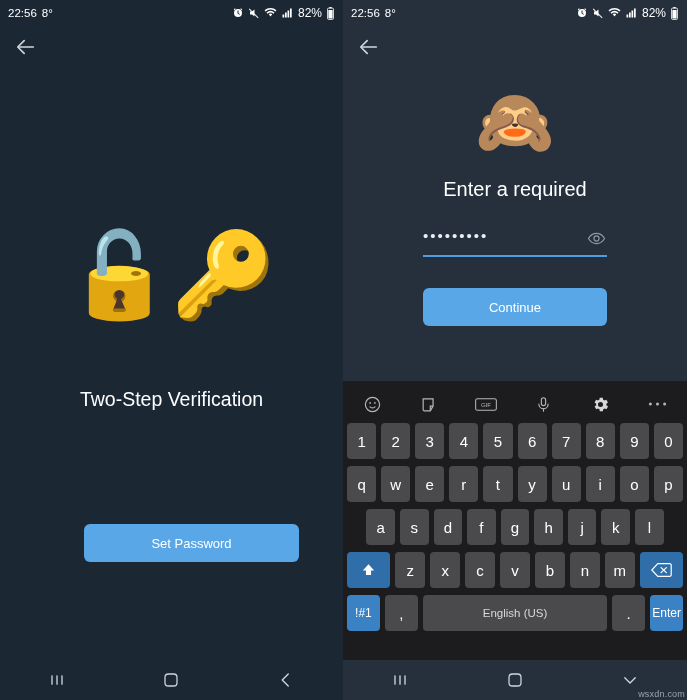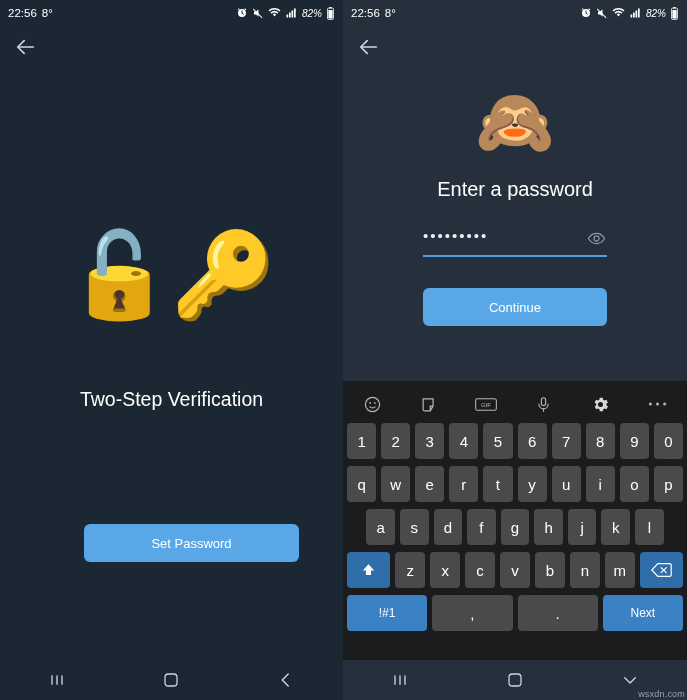--- a/index.html
+++ b/index.html
@@ -8,21 +8,21 @@
   .phone{position:relative;height:700px;overflow:hidden;}
   .phone.left{width:343px;background:#1b2733;}
   .phone.right{width:344px;background:#25303c;}
 
   
   .statusbar{height:26px;display:flex;align-items:center;justify-content:space-between;
              padding:0 8px;color:#fff;font-size:11.5px;box-sizing:border-box;}
   .sb-left{display:flex;align-items:center;gap:5px;}
   .sb-right{display:flex;align-items:center;gap:4px;}
   .sb-icon{display:inline-flex;align-items:center;}
-  .batt-txt{font-size:10px;font-style:italic;}
+  .batt-txt{font-size:12px;}
 
   
   .navrow{height:42px;display:flex;align-items:center;padding-left:14px;}
   .backarrow{width:24px;height:24px;color:#cfd6dd;display:inline-flex;align-items:center;justify-content:center;}
 
   
   .left-body{position:relative;height:calc(700px - 26px - 42px);}
   .lock-wrap{position:absolute;top:165px;left:0;right:0;text-align:center;}
   .lock-emoji{font-size:84px;line-height:84px;}
   .l-title{position:absolute;top:285px;left:0;right:0;text-align:center;color:#fff;
@@ -205,21 +205,21 @@
       <span class="backarrow">
         <svg width="22" height="22" viewBox="0 0 24 24" fill="none" stroke="currentColor" stroke-width="1.8" stroke-linecap="round" stroke-linejoin="round">
             <line x1="20" y1="12" x2="4" y2="12"></line>
             <polyline points="10,5 3,12 10,19"></polyline>
           </svg>
       </span>
     </div>
 
     <div class="r-body">
       <div class="monkey">🙈</div>
-      <div class="r-title">Enter a password</div>
+      <div class="r-title">Enter a required</div>
       <div class="pw-field">
         <span class="pw-dots">•••••••••</span>
         <span class="eye">
           <svg width="19" height="19" viewBox="0 0 24 24" fill="none" stroke="currentColor" stroke-width="1.5">
               <path d="M1.8 12S5.6 5.5 12 5.5 22.2 12 22.2 12 18.4 18.5 12 18.5 1.8 12 1.8 12z"></path>
               <circle cx="12" cy="12" r="3.2"></circle>
             </svg>
         </span>
       </div>
       <button class="cont-btn">Continue</button>
@@ -327,22 +327,23 @@
               <path d="M8.4 1.2h15a1.6 1.6 0 011.6 1.6v12.4a1.6 1.6 0 01-1.6 1.6h-15L1 9z" fill="none"></path>
               <line x1="12.5" y1="6" x2="19" y2="12.2"></line>
               <line x1="19" y1="6" x2="12.5" y2="12.2"></line>
             </svg>
         </div>
       </div>
 
       <div class="krow">
         <div class="key blue sm">!#1</div>
         <div class="key">,</div>
+        <div class="key space">English (US)</div>
         <div class="key">.</div>
-        <div class="key blue sm">Next</div>
+        <div class="key blue sm">Enter</div>
       </div>
     </div>
 
     <div class="navbar">
       <span class="nb">
         <svg width="20" height="20" viewBox="0 0 24 24" fill="none" stroke="currentColor" stroke-width="1.6" stroke-linecap="round">
             <line x1="6" y1="7" x2="6" y2="17"></line>
             <line x1="12" y1="7" x2="12" y2="17"></line>
             <line x1="18" y1="7" x2="18" y2="17"></line>
           </svg>

